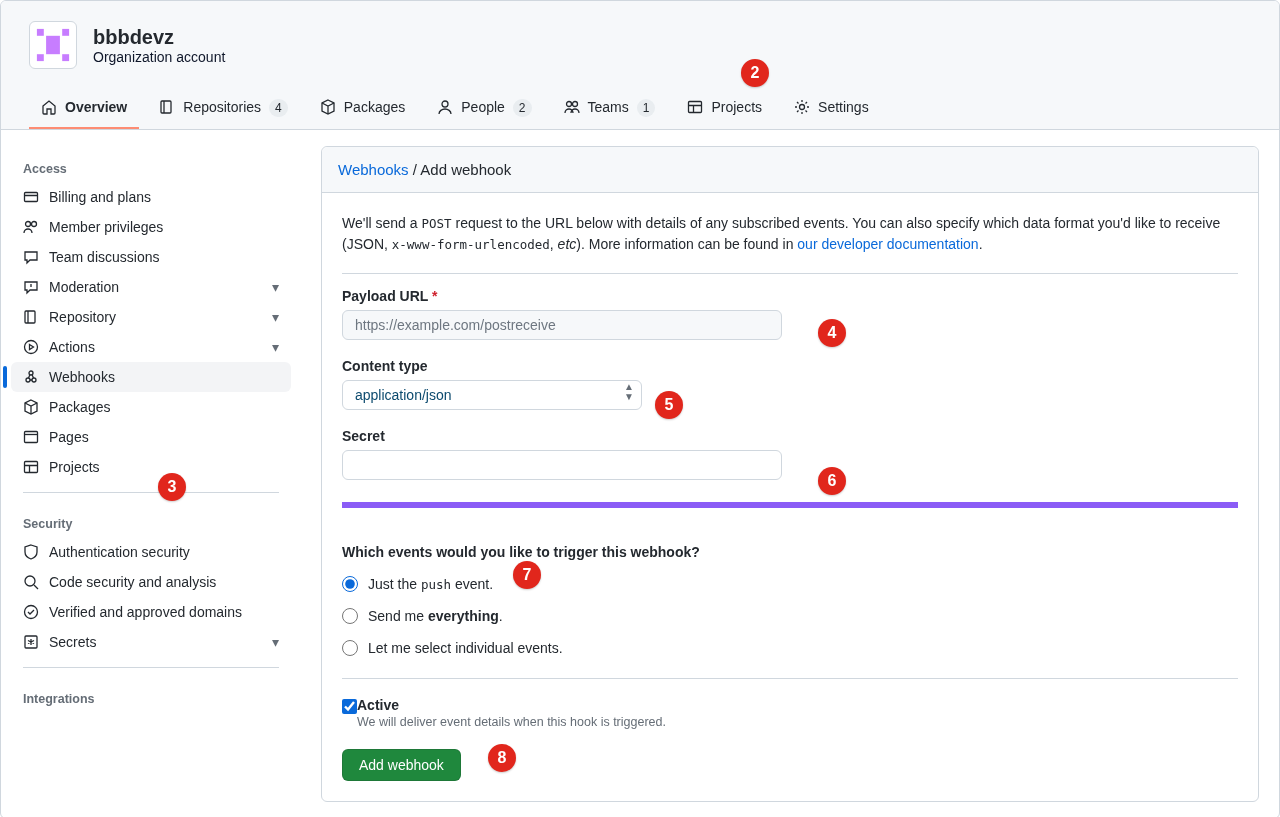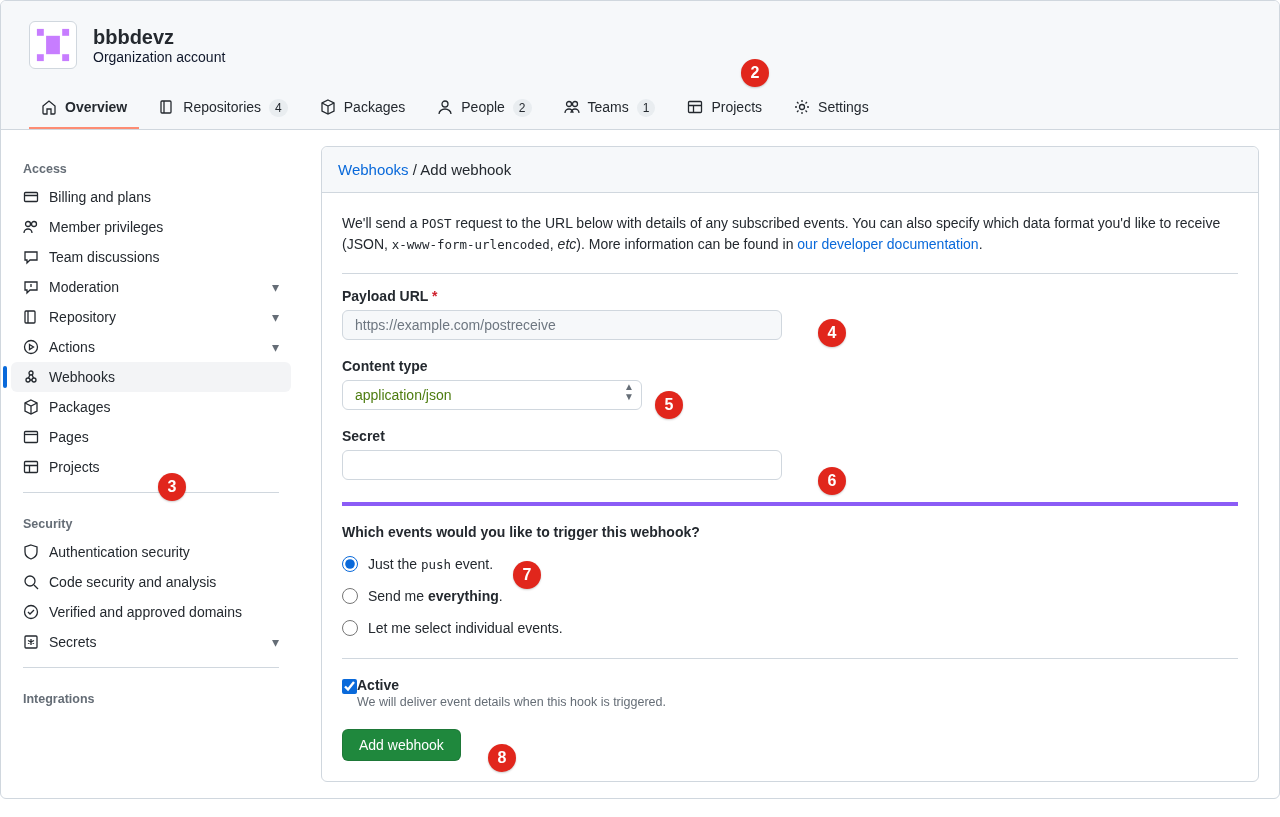--- a/index.html
+++ b/index.html
@@ -69,31 +69,31 @@
 .panel-header a { color:#0969da; text-decoration:none; }
 .panel-body { padding: 20px; }
 .intro { color:#24292f; line-height:1.5; border-bottom:1px solid #d0d7de; padding-bottom:18px; margin-bottom:12px; }
 .intro code { font-family: ui-monospace, SFMono-Regular, Menlo, monospace; font-size:12.5px; }
 .intro a { color:#0969da; text-decoration:none; }
 .form-label { font-weight:600; margin-top:14px; display:block; font-size:14px;}
 .req { color:#cf222e; }
 .text-input, .select {
   width: 440px; padding: 6px 12px; font-size:14px;
   border:1px solid #d0d7de; border-radius:6px; background:#fff; margin-top:6px;
-  color:#4d7c0f;
+  color:#0c4a6e;
 }
 .text-input::placeholder { color:#6e7781; }
 .text-input.bg { background:#f6f8fa; }
 .select { width:300px; position:relative; appearance:none; padding-right:28px; }
 .select-wrap { position:relative; display:inline-block; }
 .select-arrow {
   position:absolute; right:8px; top:50%; transform:translateY(-50%);
   pointer-events:none; color:#656d76; font-size:10px; line-height:1;
 }
-.events-q { font-weight:600; margin-top:22px; border-top:4px solid #8b5cf6; padding-top:18px; }
+.events-q { font-weight:600; margin-top:22px; border-top:6px solid #8b5cf6; padding-top:36px; }
 .radio-row { display:flex; align-items:center; gap:10px; margin-top:16px; }
 .radio-row input[type=radio] { width:16px; height:16px; accent-color:#0969da; }
 .radio-row code { font-family: ui-monospace, SFMono-Regular, Menlo, monospace; font-size:12.5px; }
 .active-row { margin-top:22px; border-top:1px solid #d0d7de; padding-top:18px;}
 .active-row label { display:flex; align-items:flex-start; }
 .active-row input[type=checkbox] { width:15px; height:15px; accent-color:#0969da; margin-top:2px;}
 .active-row .sub { color:#656d76; font-size:12.5px; margin-top:2px; }
 .btn-primary {
   background:#1f883d; color:#fff; border:1px solid rgba(27,31,36,.15);
   padding:7px 16px; border-radius:6px; font-size:14px; font-weight:500;

